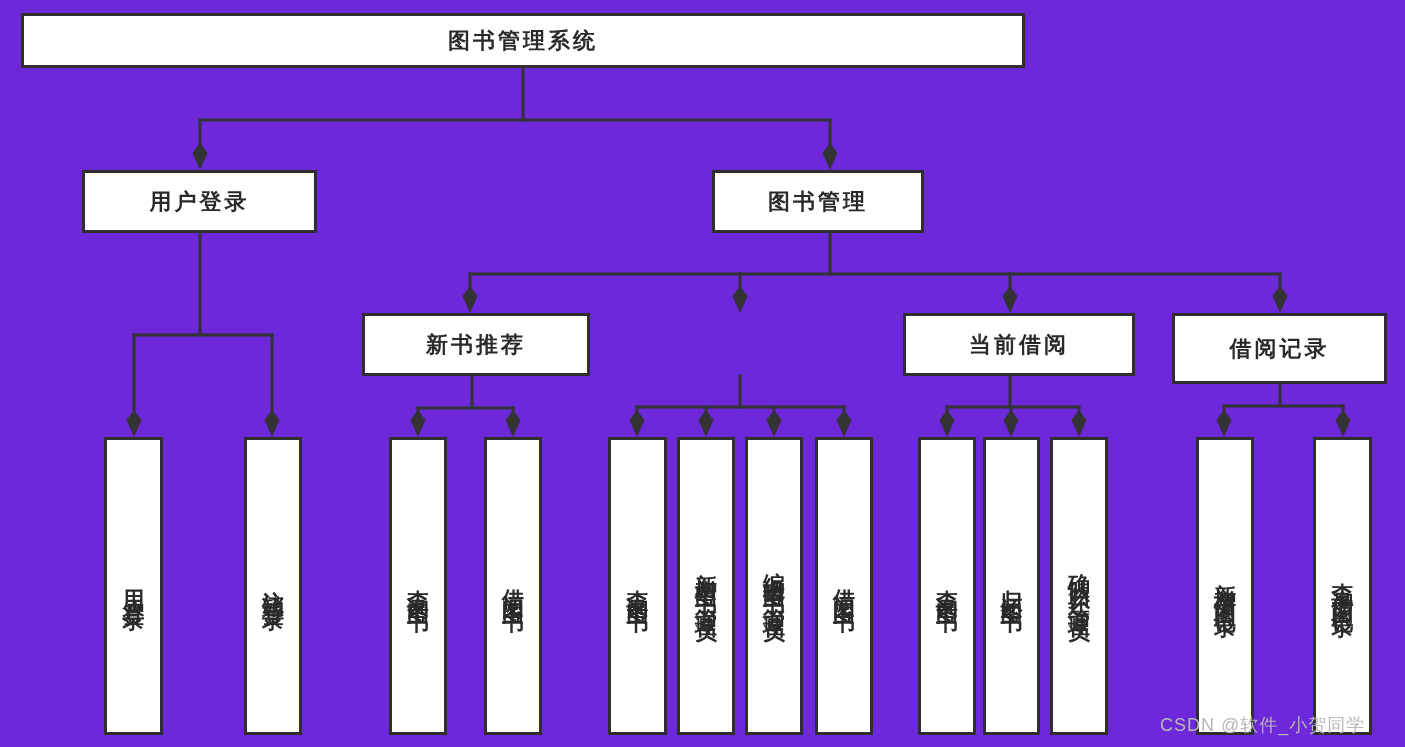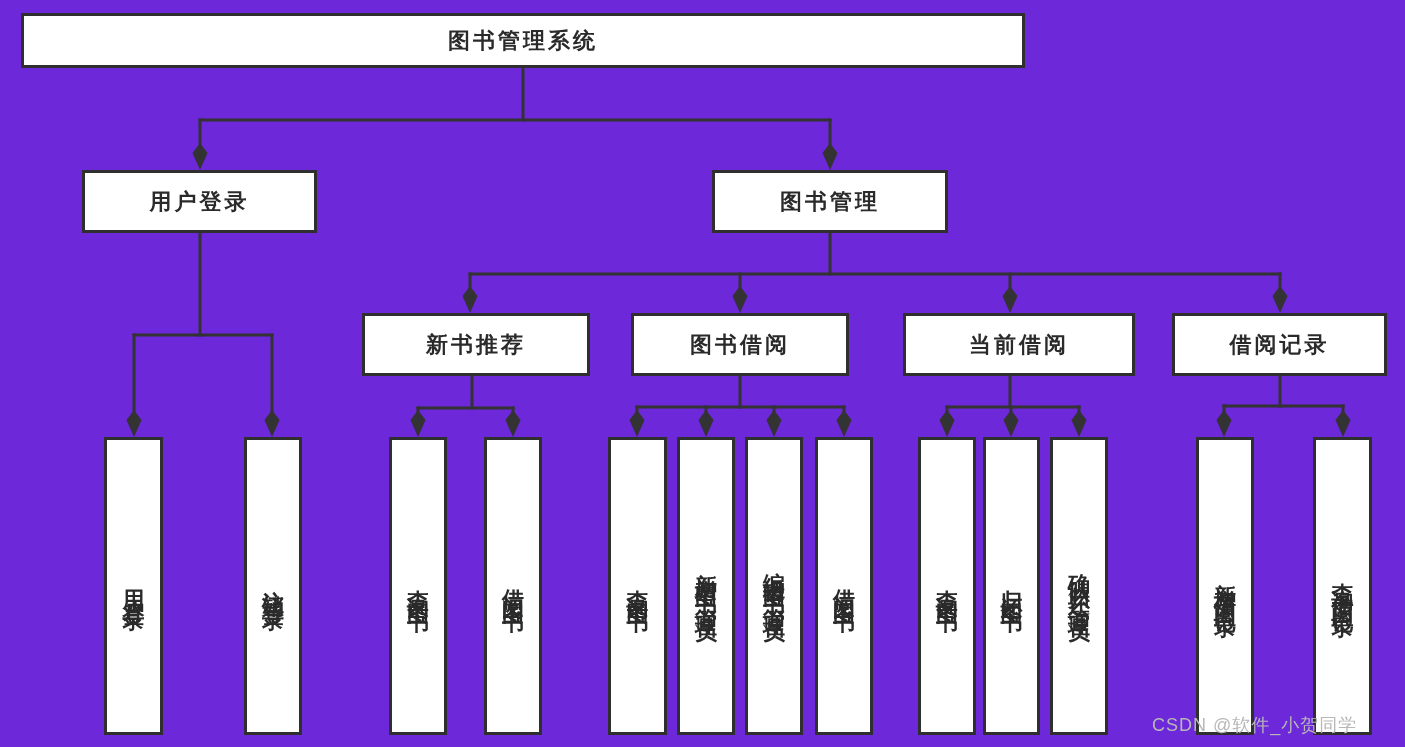--- a/index.html
+++ b/index.html
@@ -79,39 +79,38 @@
       <polygon points="947,437 939.5,420 947,410 954.5,420" fill="#333333"></polygon>
       <polygon points="1011,437 1003.5,420 1011,410 1018.5,420" fill="#333333"></polygon>
       <polygon points="1079,437 1071.5,420 1079,410 1086.5,420" fill="#333333"></polygon>
       <polygon points="1224,437 1216.5,420 1224,410 1231.5,420" fill="#333333"></polygon>
       <polygon points="1343,437 1335.5,420 1343,410 1350.5,420" fill="#333333"></polygon>
     </svg>
 
   <div class="node h" style="left:21px; top:13px; width:1004px; height:55px;">图书管理系统</div>
 
   <div class="node h" style="left:82px; top:170px; width:235px; height:63px;">用户登录</div>
-  <div class="node h" style="left:712px; top:170px; width:236px; height:63px;">图书管理</div>
+  <div class="node h" style="left:712px; top:170px; width:212px; height:63px;">图书管理</div>
 
   <div class="node h" style="left:362px; top:313px; width:228px; height:63px;">新书推荐</div>
-  <div class="node h" style="left:631px; top:313px; width:218px; height:63px;">图书借阅</div>
   <div class="node h" style="left:903px; top:313px; width:232px; height:63px;">当前借阅</div>
-  <div class="node h" style="left:1172px; top:313px; width:215px; height:63px;">借阅记录</div>
+  <div class="node h" style="left:1172px; top:313px; width:215px; height:71px;">借阅记录</div>
 
   <div class="node v" style="left:104px; top:437px; width:59px; height:298px;">用户登录</div>
   <div class="node v" style="left:244px; top:437px; width:58px; height:298px;">注销登录</div>
 
   <div class="node v" style="left:389px; top:437px; width:58px; height:298px;">查询图书</div>
   <div class="node v" style="left:484px; top:437px; width:58px; height:298px;">借阅图书</div>
 
   <div class="node v" style="left:608px; top:437px; width:59px; height:298px;">查询图书</div>
   <div class="node v" style="left:677px; top:437px; width:58px; height:298px;">新增图书（管理员）</div>
   <div class="node v" style="left:745px; top:437px; width:58px; height:298px;">编辑图书（管理员）</div>
   <div class="node v" style="left:815px; top:437px; width:58px; height:298px;">借阅图书</div>
 
   <div class="node v" style="left:918px; top:437px; width:58px; height:298px;">查询图书</div>
   <div class="node v" style="left:983px; top:437px; width:57px; height:298px;">归还图书</div>
   <div class="node v" style="left:1050px; top:437px; width:58px; height:298px;">确认归还（管理员）</div>
 
   <div class="node v" style="left:1196px; top:437px; width:58px; height:298px;">新增借阅记录</div>
   <div class="node v" style="left:1313px; top:437px; width:59px; height:298px;">查询借阅记录</div>
 
-  <div class="watermark" style="color: rgb(184, 184, 184);">CSDN @软件_小贺同学</div>
+  <div class="watermark" style="color: rgb(184, 184, 184); margin-left: 8px;">CSDN @软件_小贺同学</div>
 </div>
 
 </body></html>

